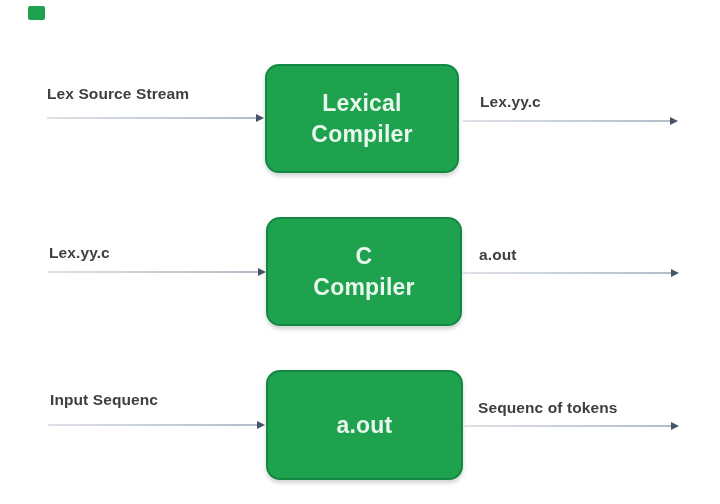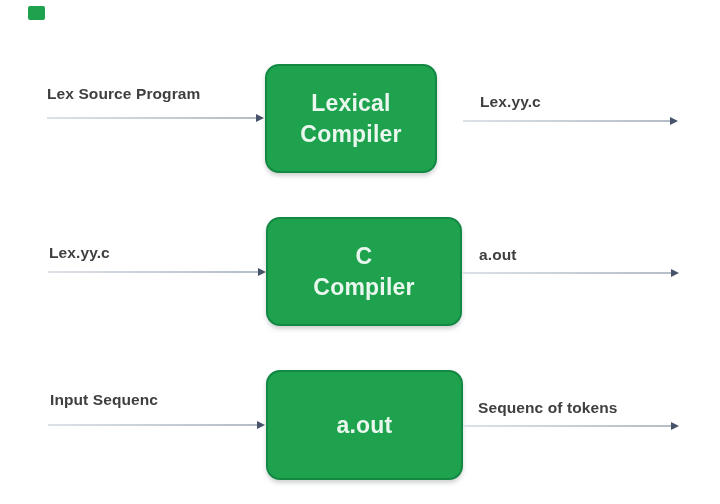--- a/index.html
+++ b/index.html
@@ -56,28 +56,28 @@
     border-bottom:4px solid transparent;
   }
 </style>
 </head>
 <body>
 
 <div id="canvas">
 
   <div class="corner-mark" style="background: rgb(30, 162, 77);"></div>
 
-  <div class="io-label" style="left: 47px; top: 85px; color: rgb(63, 63, 63);">Lex Source Program</div>
+  <div class="io-label" style="left: 47px; top: 85px; color: rgb(63, 63, 63);">Lex Source Stream</div>
 
   <div class="arrow" style="left:47px;top:114px;width:217px;">
     <div class="shaft"></div>
     <div class="head" style="border-left: 8px solid rgb(70, 83, 106);"></div>
   </div>
 
-  <div class="node-box" style="left: 265px; top: 64px; width: 172px; height: 109px; background: rgb(30, 162, 77); border: 2px solid rgb(18, 136, 67);">
+  <div class="node-box" style="left: 265px; top: 64px; width: 194px; height: 109px; background: rgb(30, 162, 77); border: 2px solid rgb(18, 136, 67);">
     <div class="node-line" style="color: rgb(233, 247, 238);">Lexical</div>
     <div class="node-line" style="color: rgb(233, 247, 238);">Compiler</div>
   </div>
 
   <div class="io-label" style="left: 480px; top: 93px; color: rgb(63, 63, 63);">Lex.yy.c</div>
 
   <div class="arrow" style="left:463px;top:117px;width:215px;">
     <div class="shaft"></div>
     <div class="head" style="border-left: 8px solid rgb(70, 83, 106);"></div>
   </div>

